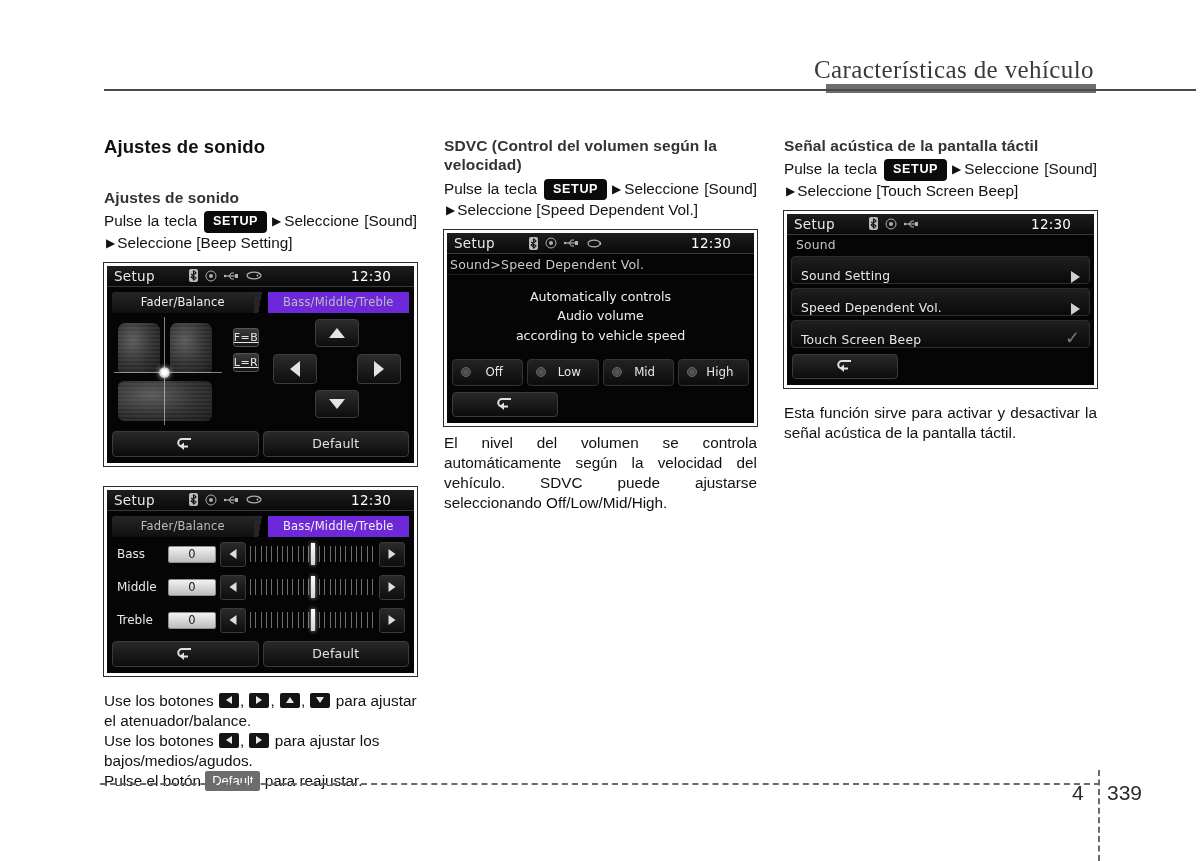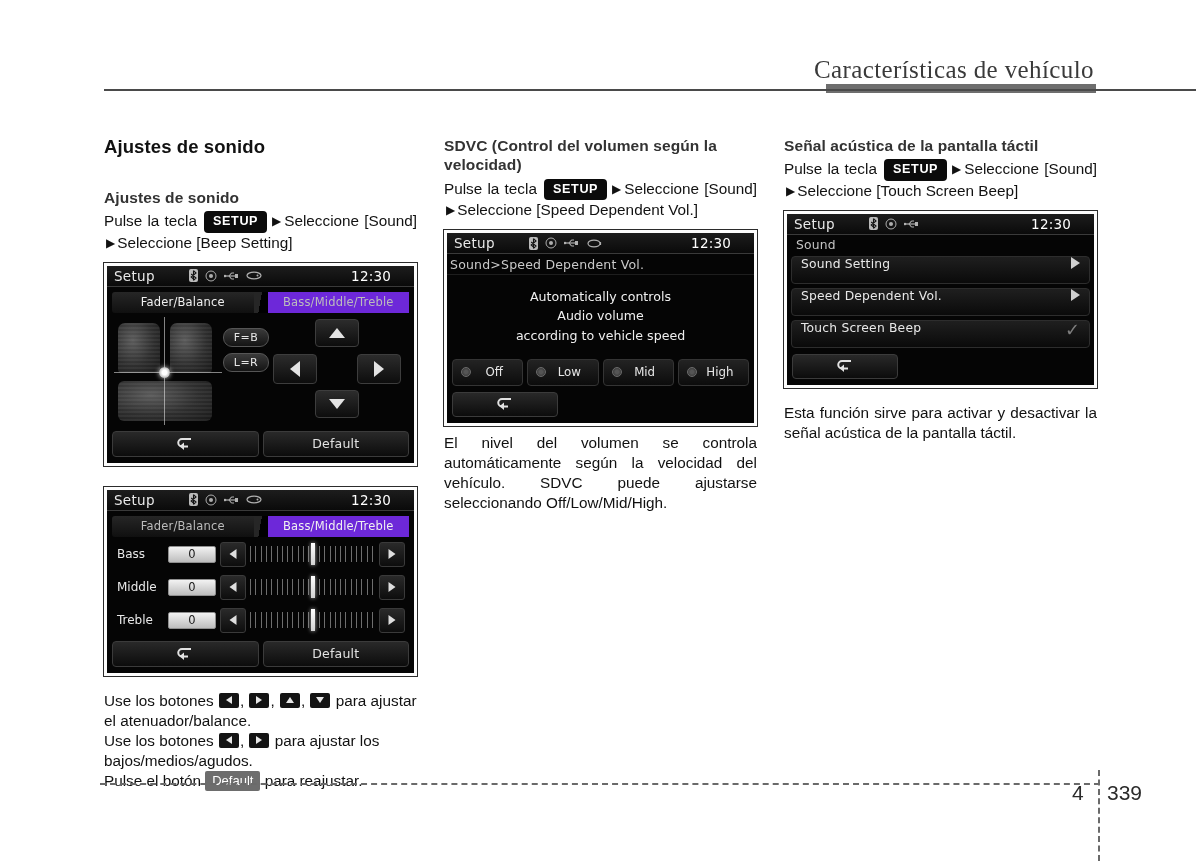--- a/index.html
+++ b/index.html
@@ -125,25 +125,25 @@
   .seat.rear { left: 6px; top: 66px; width: 94px; height: 40px; border-radius: 6px; }
   .cross-v { position: absolute; left: 52px; top: 2px; width: 1px; height: 108px; background: rgba(235,235,235,.55); }
   .cross-h { position: absolute; left: 2px; top: 57px; width: 108px; height: 1px; background: rgba(235,235,235,.55); }
   .knob {
     position: absolute; left: 47px; top: 52px; width: 11px; height: 11px;
     border-radius: 50%; background: radial-gradient(#ffffff 30%, #b9b9b9 70%, #6d6d6d 100%);
     box-shadow: 0 0 5px rgba(255,255,255,.8);
   }
   .eqcol { width: 42px; padding-top: 13px; display: flex; flex-direction: column; gap: 6px; align-items: center; }
   .eqbtn {
-    width: 46px; height: 19px; border-radius: 9px;
+    width: 26px; height: 19px; border-radius: 3px;
     background: linear-gradient(#3a3a3a,#141414);
     border: 1px solid #555;
     color: #e6e6e6; font-size: 11px; letter-spacing: .5px;
-    display: flex; align-items: center; justify-content: center;
+    display: flex; align-items: center; justify-content: center; text-decoration: underline;
   }
   .dpad { position: relative; flex: 1; height: 111px; }
   .dbtn {
     position: absolute; border-radius: 4px;
     background: linear-gradient(#2c2c2c,#0d0d0d);
     border: 1px solid #3d3d3d;
   }
   .dbtn::after { content:""; position:absolute; left:50%; top:50%; transform:translate(-50%,-50%); width:0;height:0; }
   .dbtn.up   { left: 48px; top: 4px;  width: 44px; height: 28px; }
   .dbtn.down { left: 48px; top: 75px; width: 44px; height: 28px; }
@@ -223,21 +223,21 @@
   }
 
   
   .smtitle {
     height: 21px; display: flex; align-items: center; padding-left: 9px;
     color: #c4c4c4; font-size: 12.3px; letter-spacing: .2px;
   }
   .mrow {
     height: 28px; margin: 0 4px 4px; border-radius: 4px;
     background: linear-gradient(#1f1f1f,#0a0a0a); border: 1px solid #2d2d2d;
-    display: flex; align-items: flex-start; padding: 0 9px;
+    display: flex; align-items: flex-end; padding: 0 9px;
   }
   .mrow .ml { flex: 1; color: #e8e8e8; font-size: 12.3px; letter-spacing: .2px; }
   .mchev { width:0;height:0; border-top:6px solid transparent; border-bottom:6px solid transparent; border-left:9px solid #cfcfcf; }
   .mcheck { color: #7e7e7e; font-size: 18px; line-height: 1; font-weight: bold; }
 
   
   .backglyph { display: block; }
 
   
   .footer-dash {

